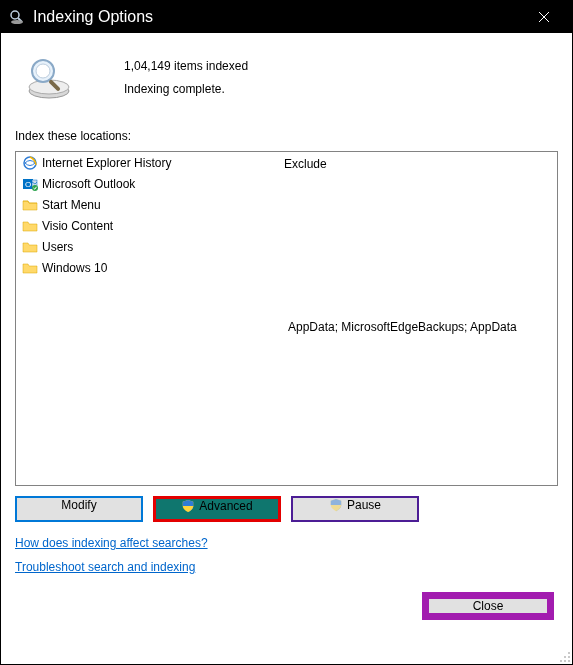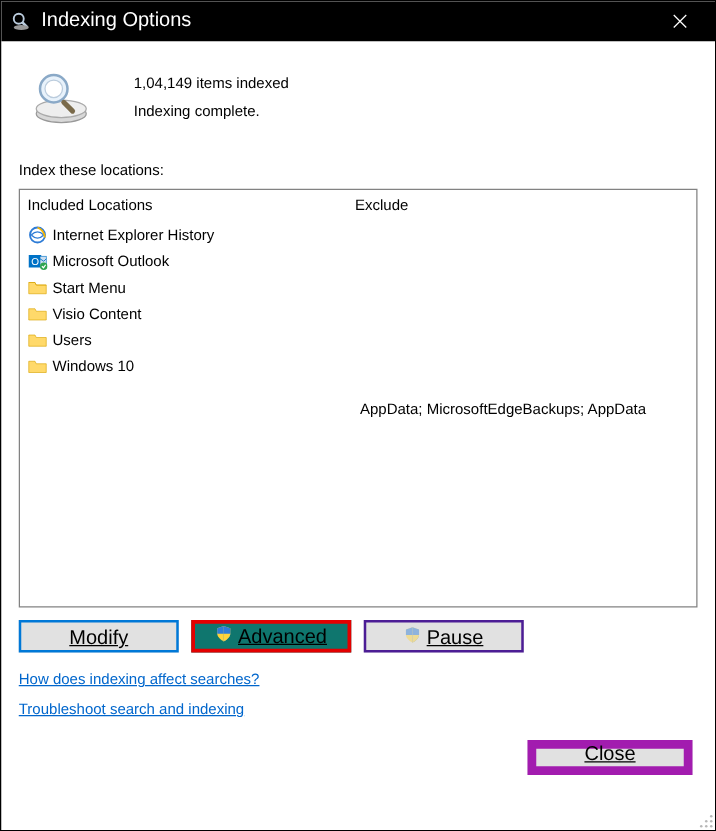--- a/index.html
+++ b/index.html
@@ -2,35 +2,35 @@
 <html><head>
 <meta charset="utf-8">
 <style>
 * { box-sizing: border-box; margin: 0; padding: 0; }
 body { font-family: "Segoe UI", Tahoma, sans-serif; font-size: 12px; background: #fff; width: 573px; height: 665px; overflow: hidden; border: 1px solid #000; }
 .titlebar { background: #000; color: #fff; height: 32px; display: flex; align-items: center; padding: 0 8px; }
 .titlebar .app-icon { width: 16px; height: 16px; margin-right: 8px; }
 .titlebar .title { flex: 1; font-size: 16px; }
 .titlebar .close { width: 40px; height: 32px; display: flex; align-items: center; justify-content: center; font-size: 16px; cursor: pointer; }
 .content { padding: 12px 14px; }
-.status-row { display: flex; align-items: flex-start; margin-bottom: 28px; margin-top: 8px; }
+.status-row { display: flex; align-items: flex-start; margin-bottom: 28px; margin-top: 8px; gap: 17px; }
 .status-icon { width: 48px; height: 48px; margin-left: 10px; margin-right: 34px; display: flex; align-items: center; justify-content: center; }
 .status-text { padding-top: 2px; line-height: 1.9; }
 .section-label { margin-bottom: 8px; }
 .locations-box { border: 1px solid #828282; height: 335px; display: flex; position: relative; }
 .col-included { width: 262px; border-right: none; }
 .col-exclude { flex: 1; }
 .col-header { padding: 5px 6px 6px 6px; font-weight: normal; }
 .col-body { padding: 0 4px; }
 .loc-row { display: flex; align-items: center; height: 21px; padding-left: 2px; }
 .loc-row .icon { width: 16px; height: 16px; margin-right: 4px; flex-shrink: 0; }
 .exclude-row { padding: 4px 6px; height: 21px; display: flex; align-items:center;margin-top:19px;}
 .exclude-body { padding-top: 0; }
 .buttons-row { display: flex; gap: 10px; margin-top: 10px; }
-.btn { width: 128px; height: 26px; display: flex; align-items: flex-end; justify-content: center; cursor: pointer; font-family: inherit; font-size: 16px; background: #e1e1e1; border: 1px solid #adadad; gap: 4px; text-decoration: underline; }
+.btn { width: 128px; height: 26px; display: flex; align-items: flex-start; justify-content: center; cursor: pointer; font-family: inherit; font-size: 12px; background: #e1e1e1; border: 1px solid #adadad; gap: 4px; }
 .btn.modify { border: 2px solid #0078d7; background: #e1e1e1; }
 .btn.advanced { border: 3px solid #e30000; background: #0f766e; }
 .btn.pause { color: #000000; background: #e1e1e1; border: 2px solid #4c1d95; cursor: default; }
 .links { margin-top: 14px; }
 .links a { color: #0066cc; text-decoration: underline; display: inline-block; margin-bottom: 10px; font-size: 12px; }
 .footer { display: flex; justify-content: flex-end; margin-top: 8px; padding-right: 4px;}
 .btn.close-btn { width: 132px; height: 28px; background: #e1e1e1; border: 7px solid #a21caf; }
 .folder-icon { fill: #ffd96a; stroke: #d9a400; stroke-width: 0.5; }
 .resize-grip { position: absolute; right: 2px; bottom: 2px; width: 14px; height: 14px; color: #b8b8b8; }
 </style>
@@ -68,21 +68,20 @@
     <div class="status-text">
       <div>1,04,149 items indexed</div>
       <div>Indexing complete.</div>
     </div>
   </div>
 
   <div class="section-label">Index these locations:</div>
 
   <div class="locations-box">
     <div class="col-included">
-      <div class="col-header">Included Locations</div>
       <div class="col-body">
         <div class="loc-row">
           <span class="icon"><svg viewBox="0 0 16 16">
                 <circle cx="8" cy="8" r="6" fill="#fff" stroke="#2e7cd6" stroke-width="1.5"></circle>
                 <path d="M3 8 Q8 3 13 8 Q8 13 3 8" fill="none" stroke="#2e7cd6"></path>
                 <path d="M8 2 A10 10 0 0 1 14 10" fill="none" stroke="#f7b500" stroke-width="1.5"></path>
               </svg></span>
           <span>Internet Explorer History</span>
         </div>
         <div class="loc-row">

